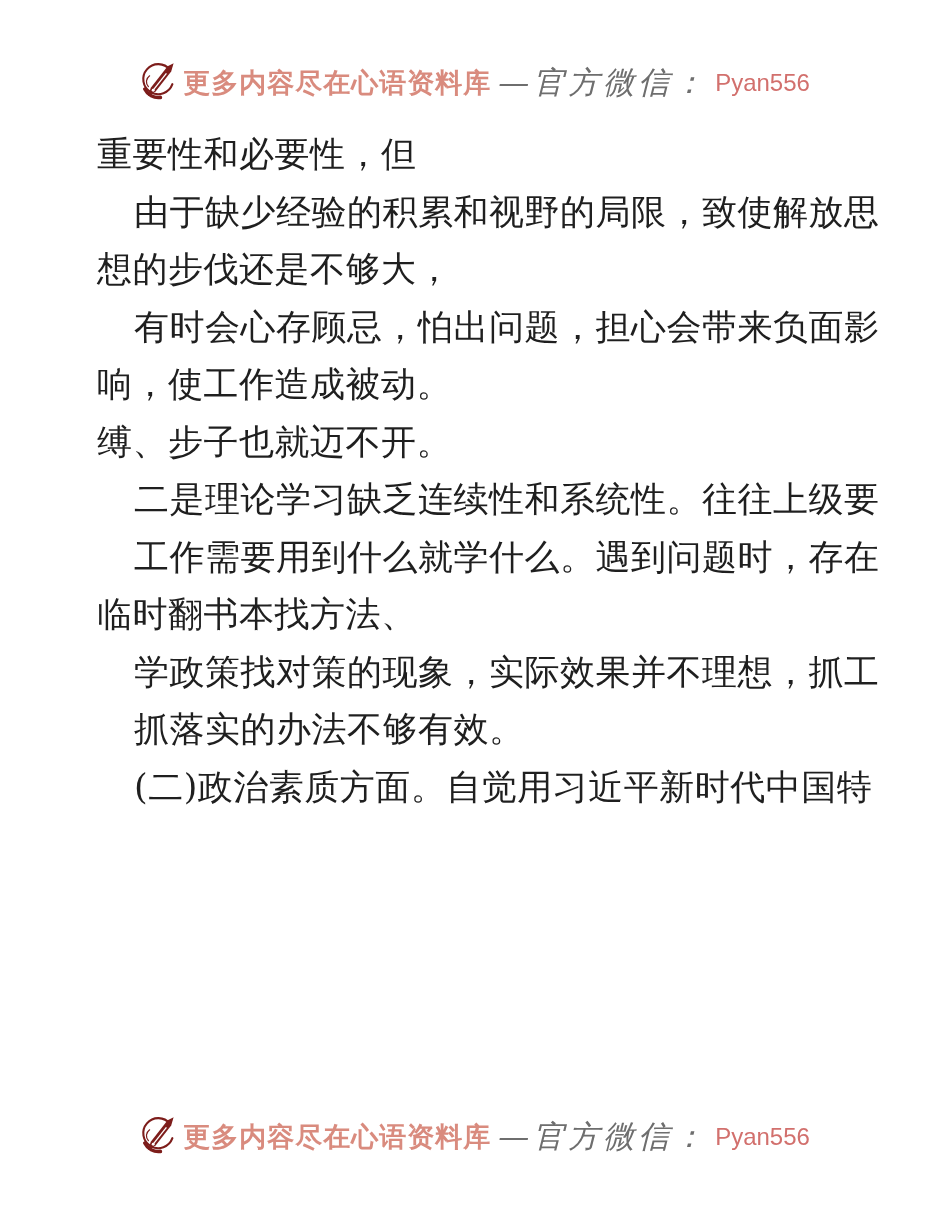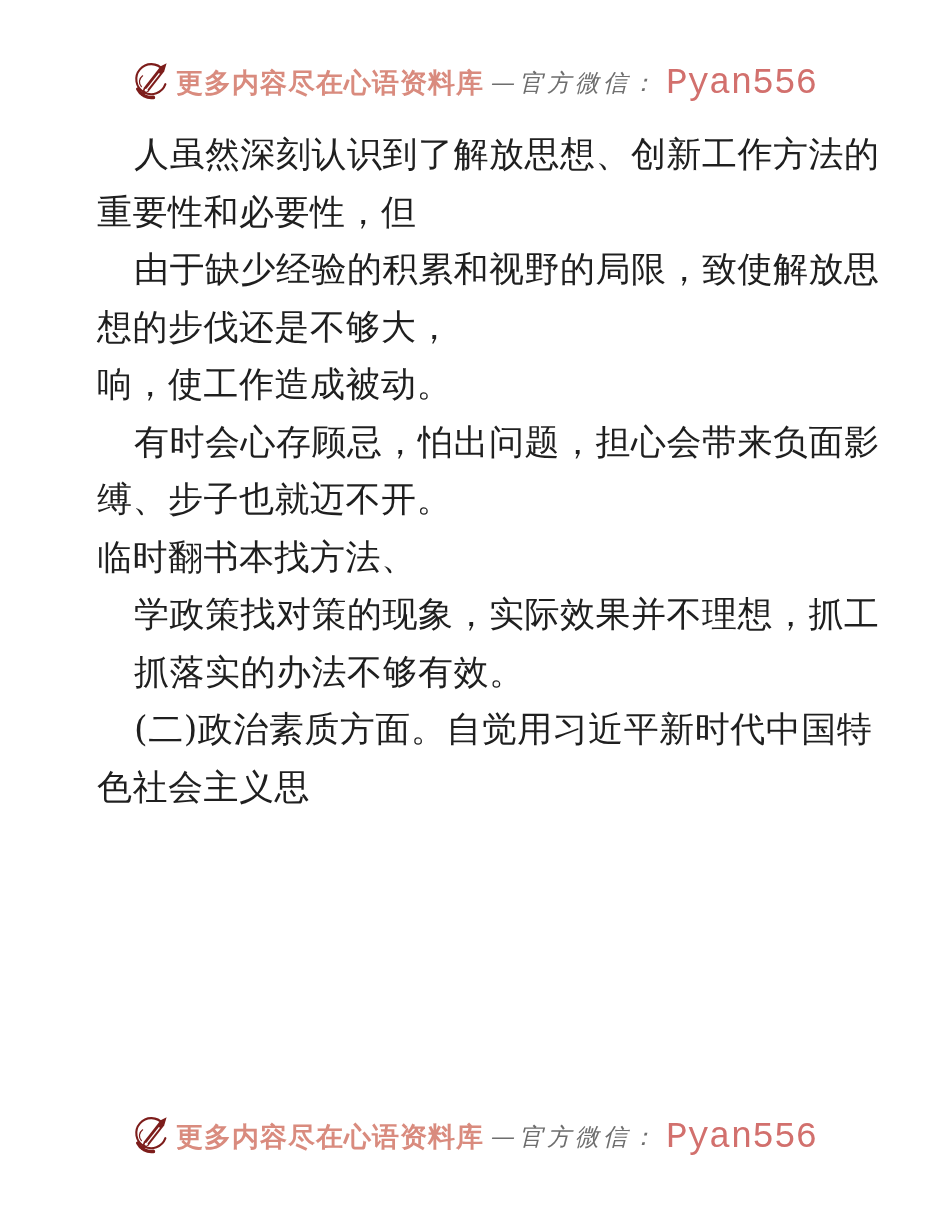--- a/index.html
+++ b/index.html
@@ -34,29 +34,29 @@
   }
   .wm-brand {
     color: #d98b7e;
     font-size: 27px;
     font-weight: 600;
     letter-spacing: 1px;
     font-family: "DejaVu Serif", "Liberation Serif", serif;
   }
   .wm-sep {
     color: #6e6e6e;
-    font-size: 24px;
+    font-size: 31px;
     font-style: italic;
     letter-spacing: 4px;
     font-family: "DejaVu Serif", "Liberation Serif", serif;
   }
   .wm-account {
     color: #d2706d;
-    font-size: 36px;
-    font-family: Liberation Mono, monospace;
+    font-size: 24px;
+    font-family: Liberation Sans, sans-serif;
   }
   .content {
     position: absolute;
     top: 126px;
     left: 97px;
     width: 760px;
     color: #1f1f1f;
     font-size: 35px;
     line-height: 57.5px;
   }
@@ -83,32 +83,32 @@
       <path d="M46 10 L56 5 L52 19 L26 52 L13 60 L18 46 Z" fill="#7d1d1b"></path>
       <path d="M22 50 L44 22" stroke="#ffffff" stroke-width="2.2" fill="none"></path>
       <circle cx="22" cy="50" r="2.4" fill="#ffffff"></circle>
     </svg>
     <span class="wm-brand">更多内容尽在心语资料库</span>
     <span class="wm-sep">—官方微信：</span>
     <span class="wm-account">Pyan556</span>
   </div>
 
   <div class="content">
-    <div class="line indent">人虽然深刻认识到了解放思想、创新工作方法的</div>
     <div class="line">重要性和必要性，但</div>
     <div class="line indent">由于缺少经验的积累和视野的局限，致使解放思</div>
     <div class="line">想的步伐还是不够大，</div>
+    <div class="line indent">有时会心存顾忌，怕出问题，担心会带来负面影</div>
     <div class="line">响，使工作造成被动。</div>
-    <div class="line indent">有时会心存顾忌，怕出问题，担心会带来负面影</div>
     <div class="line">缚、步子也就迈不开。</div>
+    <div class="line indent">二是理论学习缺乏连续性和系统性。往往上级要</div>
+    <div class="line indent">工作需要用到什么就学什么。遇到问题时，存在</div>
     <div class="line">临时翻书本找方法、</div>
     <div class="line indent">学政策找对策的现象，实际效果并不理想，抓工</div>
     <div class="line indent">抓落实的办法不够有效。</div>
     <div class="line indent">(二)政治素质方面。自觉用习近平新时代中国特</div>
-    <div class="line">色社会主义思</div>
   </div>
 
   <div class="watermark footer">
     <svg class="wm-logo" viewBox="0 0 60 76" xmlns="http://www.w3.org/2000/svg" aria-hidden="true">
       <g fill="none" stroke="#7d1d1b">
         <path d="M50 16 A 25 25 0 1 0 54 40" stroke-width="3.5" stroke-linecap="round"></path>
         <path d="M8 48 A 25 25 0 0 0 34 62" stroke-width="6" stroke-linecap="round"></path>
         <path d="M16 26 A 18 14 0 0 0 14 44" stroke-width="2" stroke-linecap="round"></path>
       </g>
       <path d="M46 10 L56 5 L52 19 L26 52 L13 60 L18 46 Z" fill="#7d1d1b"></path>

